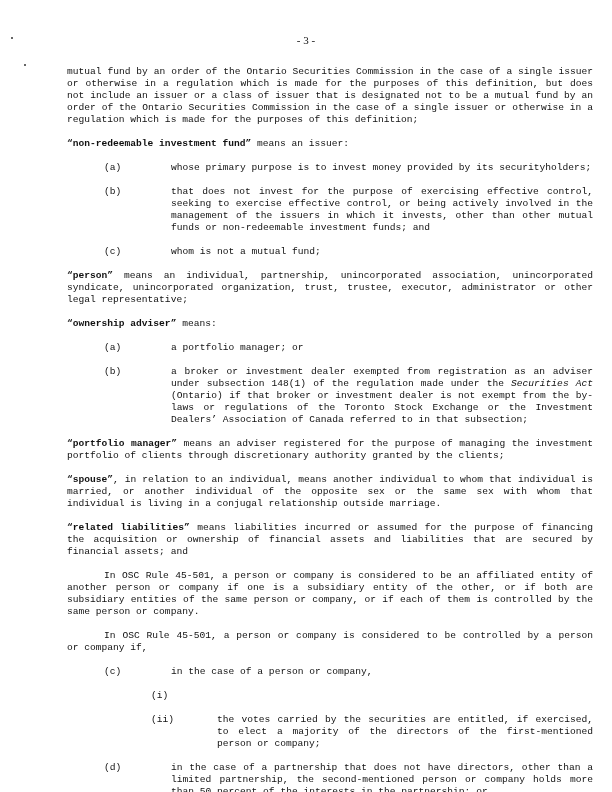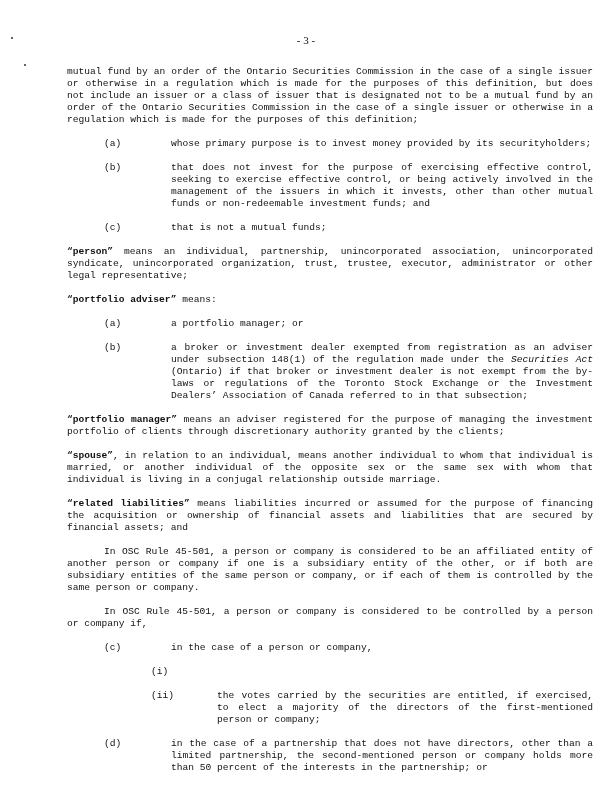--- a/index.html
+++ b/index.html
@@ -20,36 +20,37 @@
 <body>
 
 <div class="speck" style="left:11px;top:37px;"></div>
 <div class="speck" style="left:24px;top:64px;"></div>
 
 <div class="page-num">- 3 -</div>
 
 <div class="content">
   <p>mutual fund by an order of the Ontario Securities Commission in the case of a single issuer or otherwise in a regulation which is made for the purposes of this definition, but does not include an issuer or a class of issuer that is designated not to be a mutual fund by an order of the Ontario Securities Commission in the case of a single issuer or otherwise in a regulation which is made for the purposes of this definition;</p>
 
+  <p><b>“non-redeemable investment fund”</b><span> means an issuer:</span></p>
   <div class="item">
       <span class="lbl">(a)</span>
       <span class="txt">whose primary purpose is to invest money provided by its securityholders;</span>
     </div>
   <div class="item">
       <span class="lbl">(b)</span>
       <span class="txt">that does not invest for the purpose of exercising effective control, seeking to exercise effective control, or being actively involved in the management of the issuers in which it invests, other than other mutual funds or non-redeemable investment funds; and</span>
     </div>
   <div class="item">
       <span class="lbl">(c)</span>
-      <span class="txt">that is not a mutual funds;</span>
+      <span class="txt">whom is not a mutual fund;</span>
     </div>
 
   <p><b>“person”</b><span> means an individual, partnership, unincorporated association, unincorporated syndicate, unincorporated organization, trust, trustee, executor, administrator or other legal representative;</span></p>
 
-  <p><b>“portfolio adviser”</b><span> means:</span></p>
+  <p><b>“ownership adviser”</b><span> means:</span></p>
   <div class="item">
       <span class="lbl">(a)</span>
       <span class="txt">a portfolio manager; or</span>
     </div>
   <div class="item">
       <span class="lbl">(b)</span>
       <span class="txt"><span>a broker or investment dealer exempted from registration as an adviser under subsection 148(1) of the regulation made under the </span><i>Securities Act</i><span> (Ontario) if that broker or investment dealer is not exempt from the by-laws or regulations of the Toronto Stock Exchange or the Investment Dealers’ Association of Canada referred to in that subsection;</span></span>
     </div>
 
   <p><b>“portfolio manager”</b><span> means an adviser registered for the purpose of managing the investment portfolio of clients through discretionary authority granted by the clients;</span></p>

